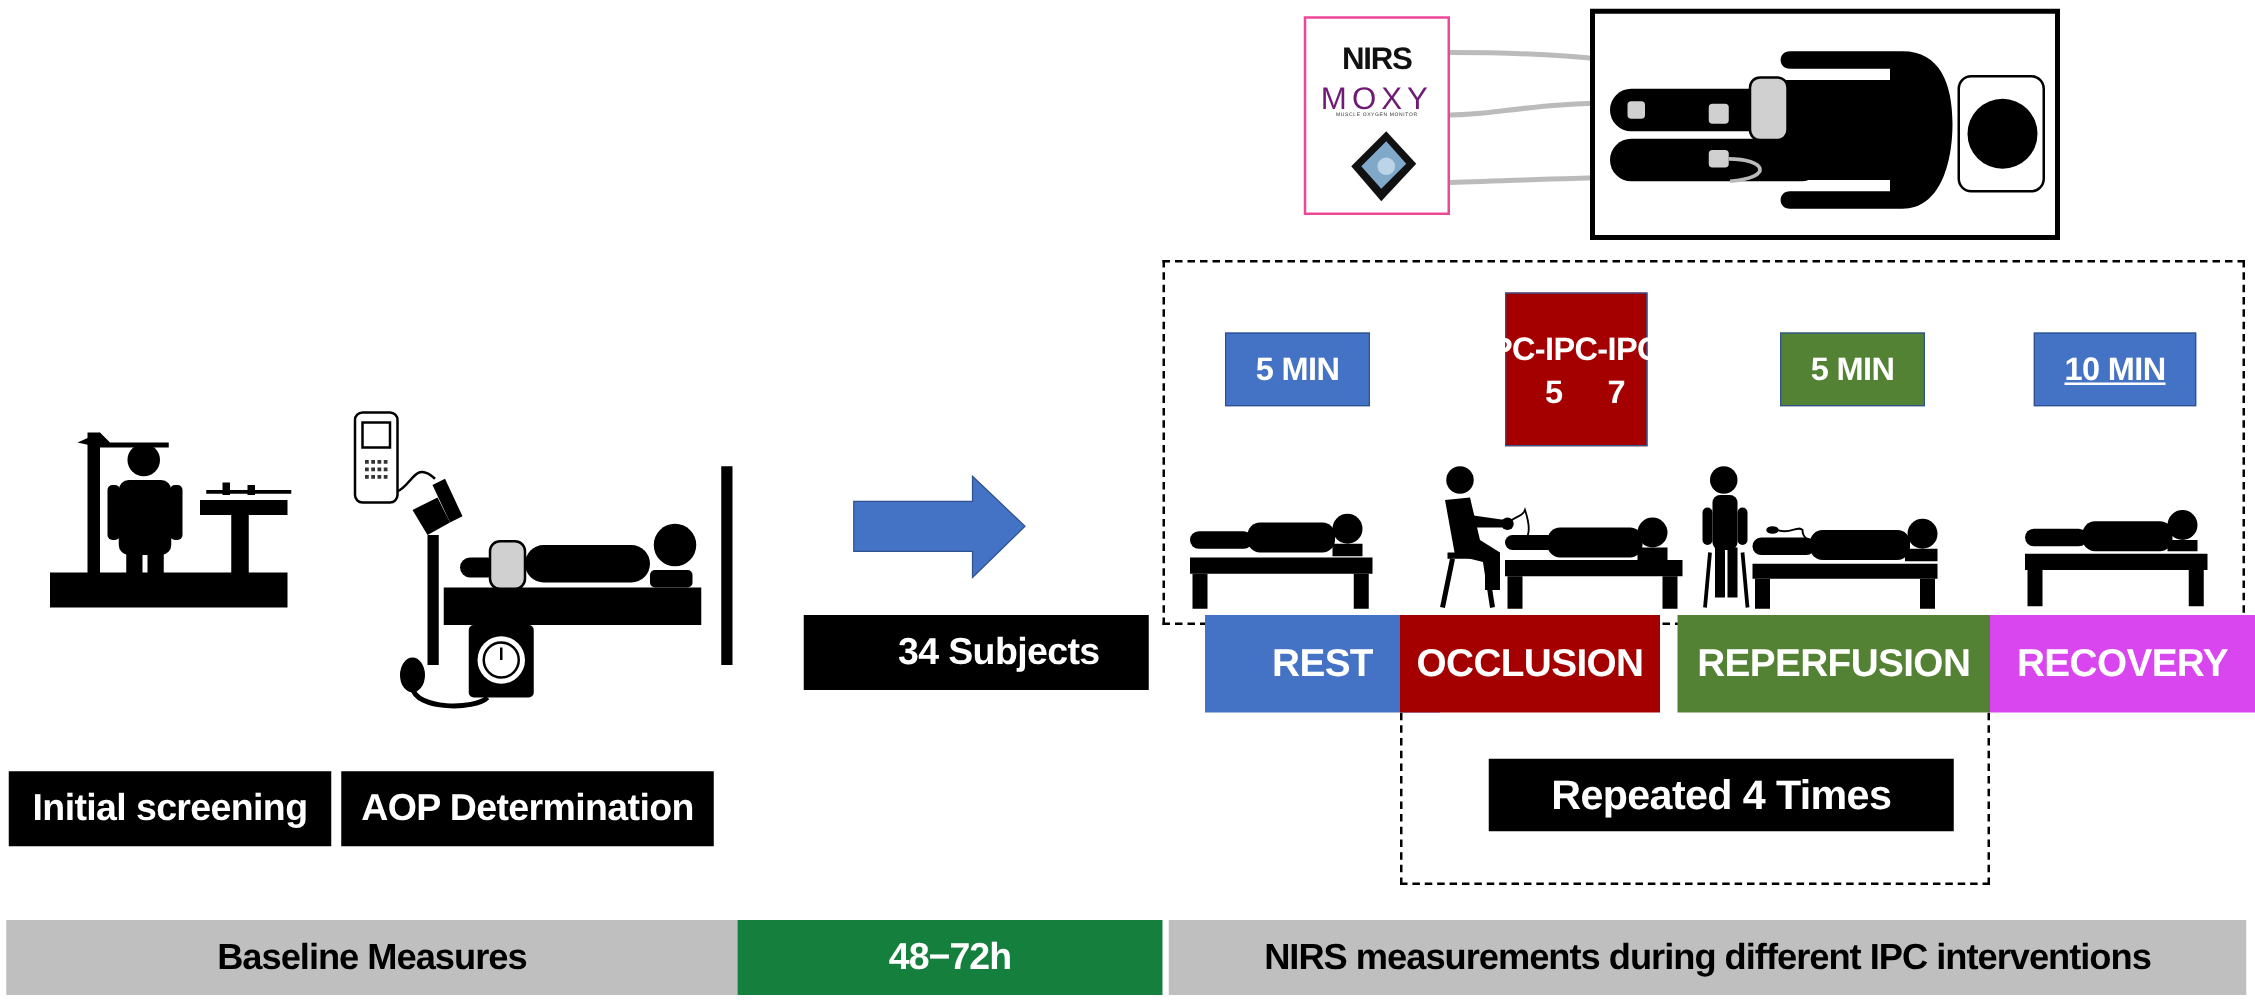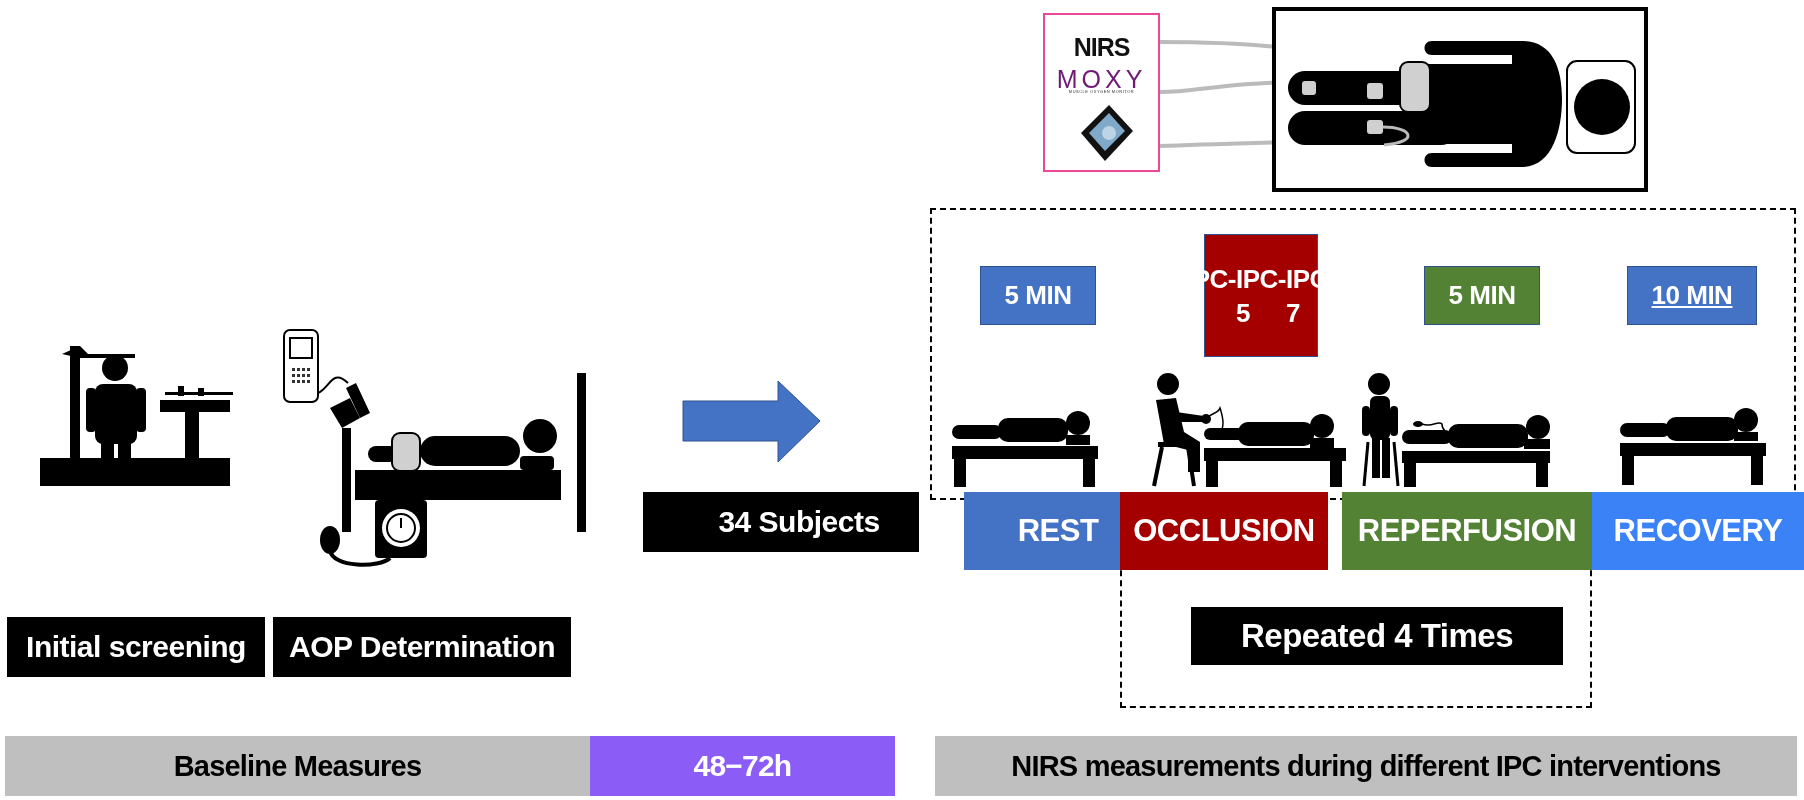--- a/index.html
+++ b/index.html
@@ -194,19 +194,19 @@
   <circle cx="128" cy="15" r="12" fill="#000"></circle>
   <rect x="116" y="27" width="24" height="9" fill="#000"></rect>
   <rect x="2" y="38" width="146" height="13" fill="#000"></rect>
   <rect x="4" y="51" width="12" height="29" fill="#000"></rect>
   <rect x="133" y="51" width="12" height="29" fill="#000"></rect>
 </svg>
 
 <div class="phase" style="left:932px;width:188px;background:#4472c4;margin-left:32px;">REST</div>
 <div class="phase" style="left:1120px;width:208px;background:#a50000;">OCCLUSION</div>
 <div class="phase" style="left:1342px;width:250px;background:#548235;">REPERFUSION</div>
-<div class="phase" style="left:1592px;width:212px;background:#3b82f6;">RECOVERY</div>
+<div class="phase" style="left:1592px;width:212px;background:#d946ef;">RECOVERY</div>
 
 <div class="label-box" style="left:1191px;top:607px;width:372px;height:58px;font-size:33px;">Repeated 4 Times</div>
 
 <div class="footer-seg" style="left:5px;width:585px;background:#bfbfbf;color:#000;">Baseline Measures</div>
-<div class="footer-seg" style="left:590px;width:305px;background:#8b5cf6;color:#fff;font-size:30px;">48−72h</div>
+<div class="footer-seg" style="left:590px;width:340px;background:#15803d;color:#fff;font-size:30px;">48−72h</div>
 <div class="footer-seg" style="left:935px;width:862px;background:#bfbfbf;color:#000;">NIRS measurements during different IPC interventions</div>
 
 </body></html>

